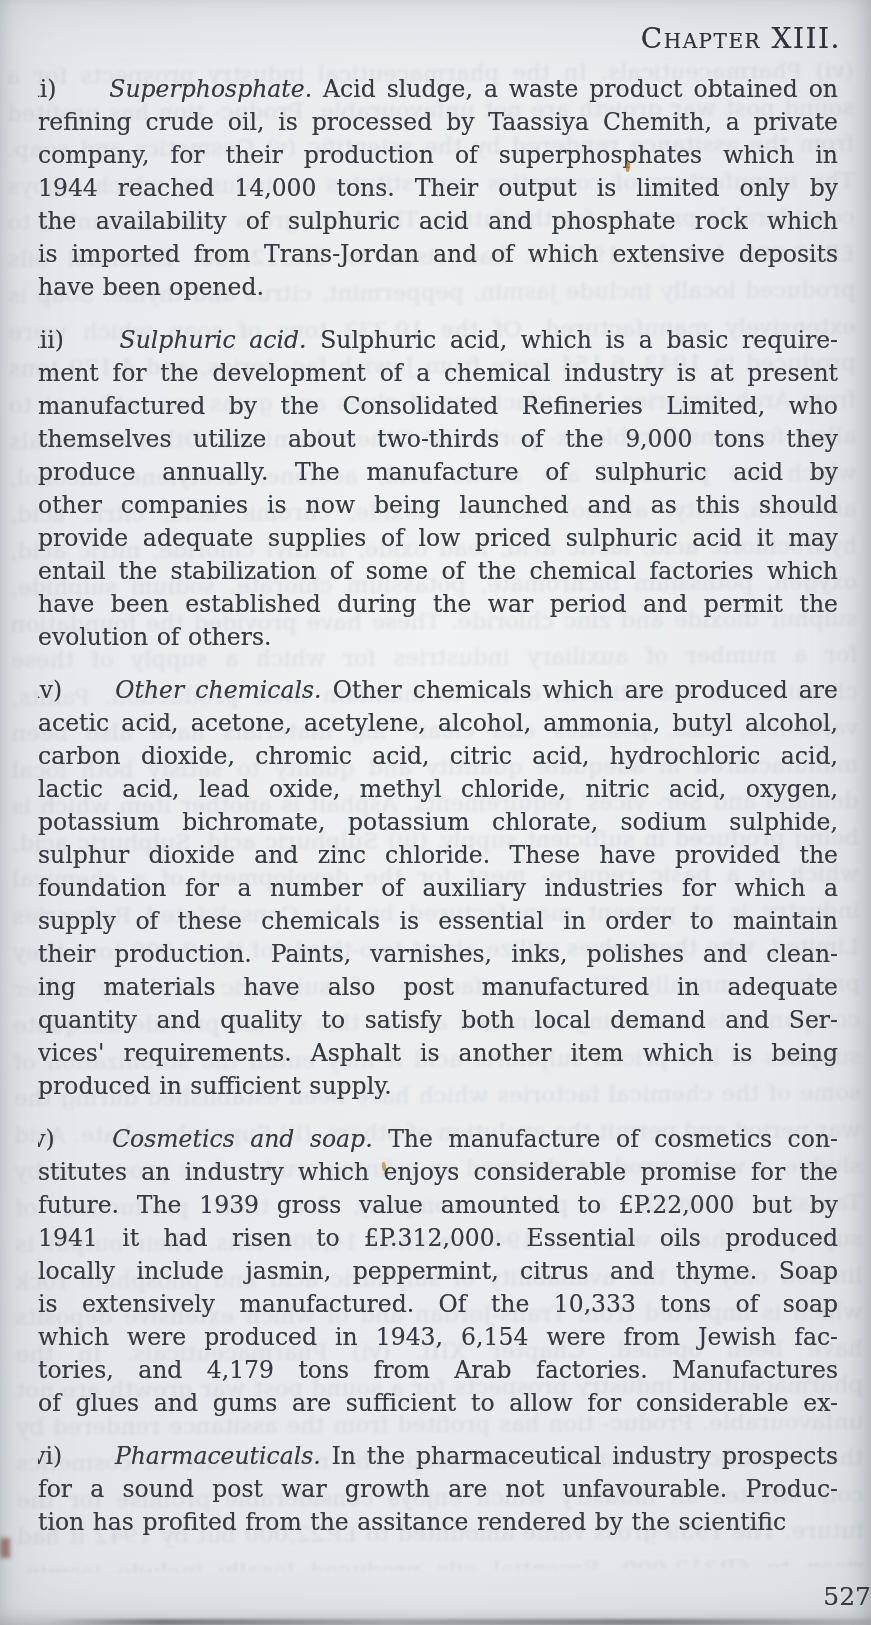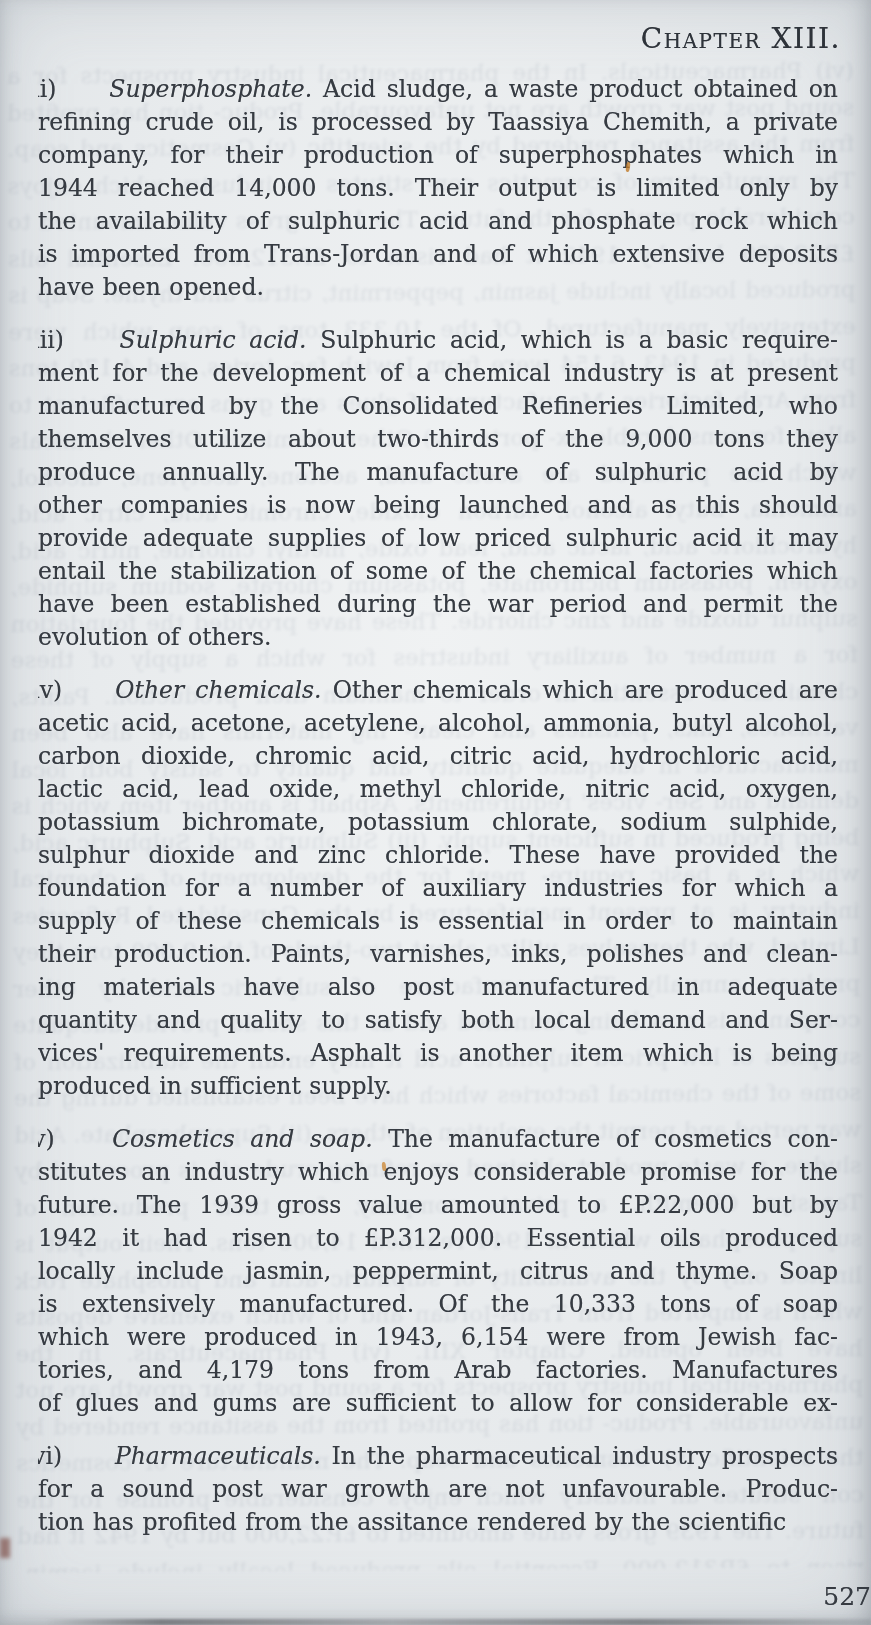--- a/index.html
+++ b/index.html
@@ -125,21 +125,21 @@
         <div class="line">their production. Paints, varnishes, inks, polishes and clean-</div>
         <div class="line">ing materials have also post manufactured in adequate</div>
         <div class="line">quantity and quality to satisfy both local demand and Ser-</div>
         <div class="line">vices' requirements. Asphalt is another item which is being</div>
         <div class="line lastline">produced in sufficient supply.</div>
       </div>
       <div class="para">
         <div class="line first"><span class="label">(v)</span> <span class="term">Cosmetics and soap.</span> <span class="rest">The manufacture of cosmetics con-</span></div>
         <div class="line">stitutes an industry which enjoys considerable promise for the</div>
         <div class="line">future. The 1939 gross value amounted to £P.22,000 but by</div>
-        <div class="line">1942 it had risen to £P.312,000. Essential oils produced</div>
+        <div class="line">1941 it had risen to £P.312,000. Essential oils produced</div>
         <div class="line">locally include jasmin, peppermint, citrus and thyme. Soap</div>
         <div class="line">is extensively manufactured. Of the 10,333 tons of soap</div>
         <div class="line">which were produced in 1943, 6,154 were from Jewish fac-</div>
         <div class="line">tories, and 4,179 tons from Arab factories. Manufactures</div>
         <div class="line">of glues and gums are sufficient to allow for considerable ex-</div>
       </div>
       <div class="para">
         <div class="line first"><span class="label">(vi)</span> <span class="term">Pharmaceuticals.</span> <span class="rest">In the pharmaceutical industry prospects</span></div>
         <div class="line">for a sound post war growth are not unfavourable. Produc-</div>
         <div class="line lastline">tion has profited from the assitance rendered by the scientific</div>

